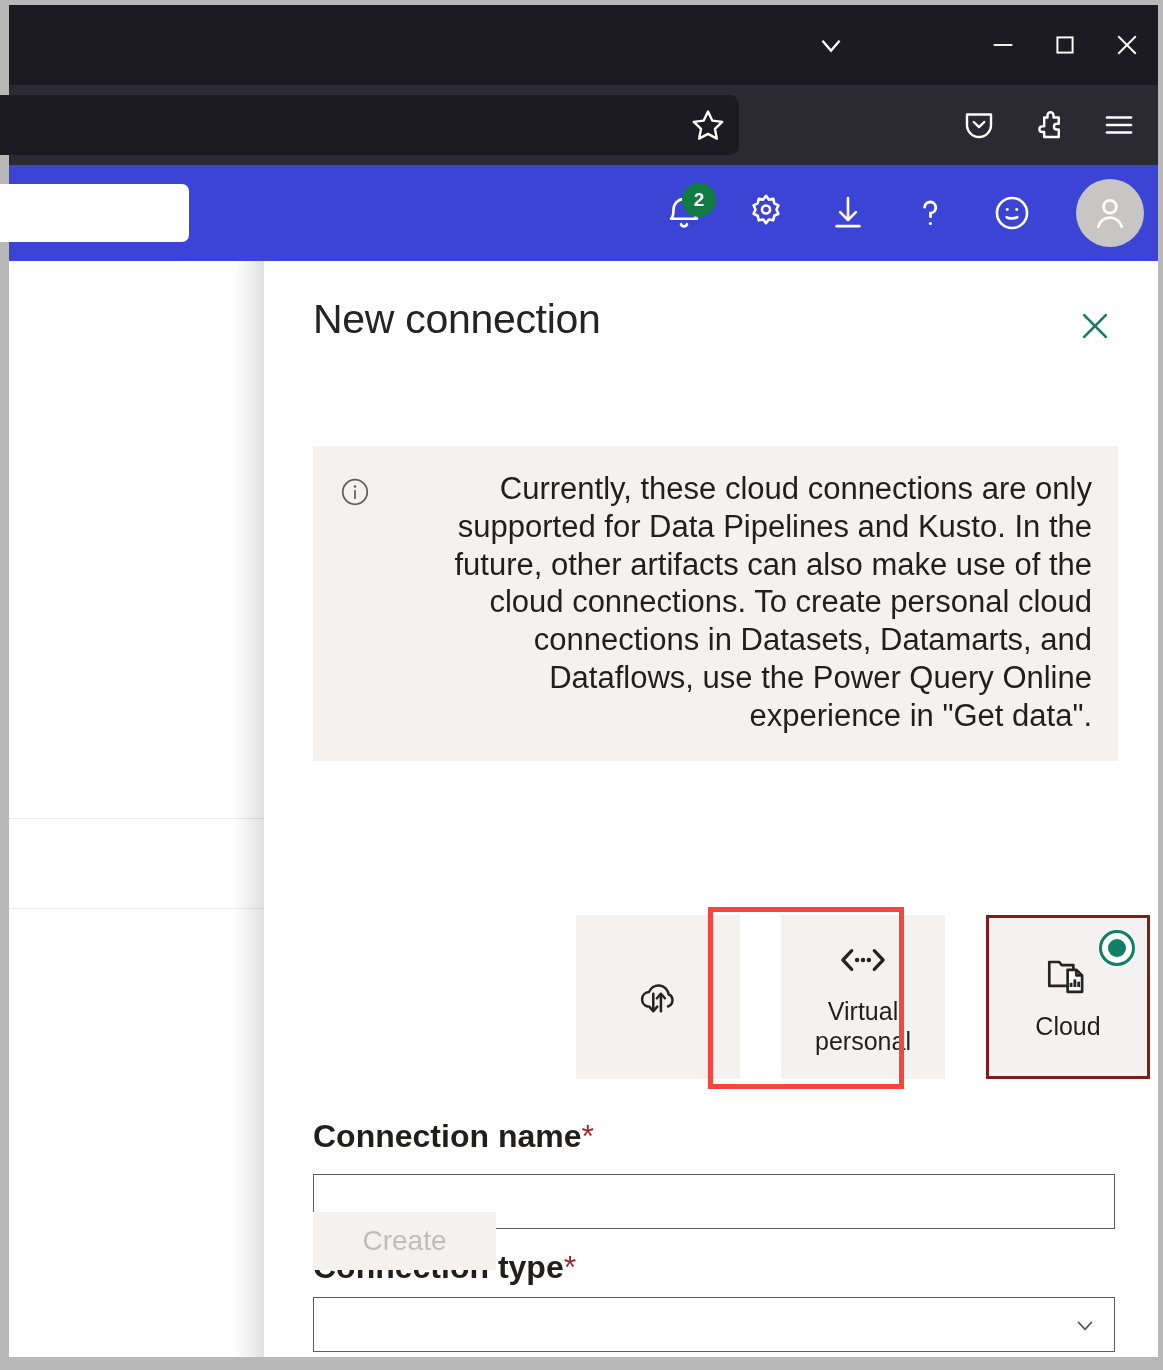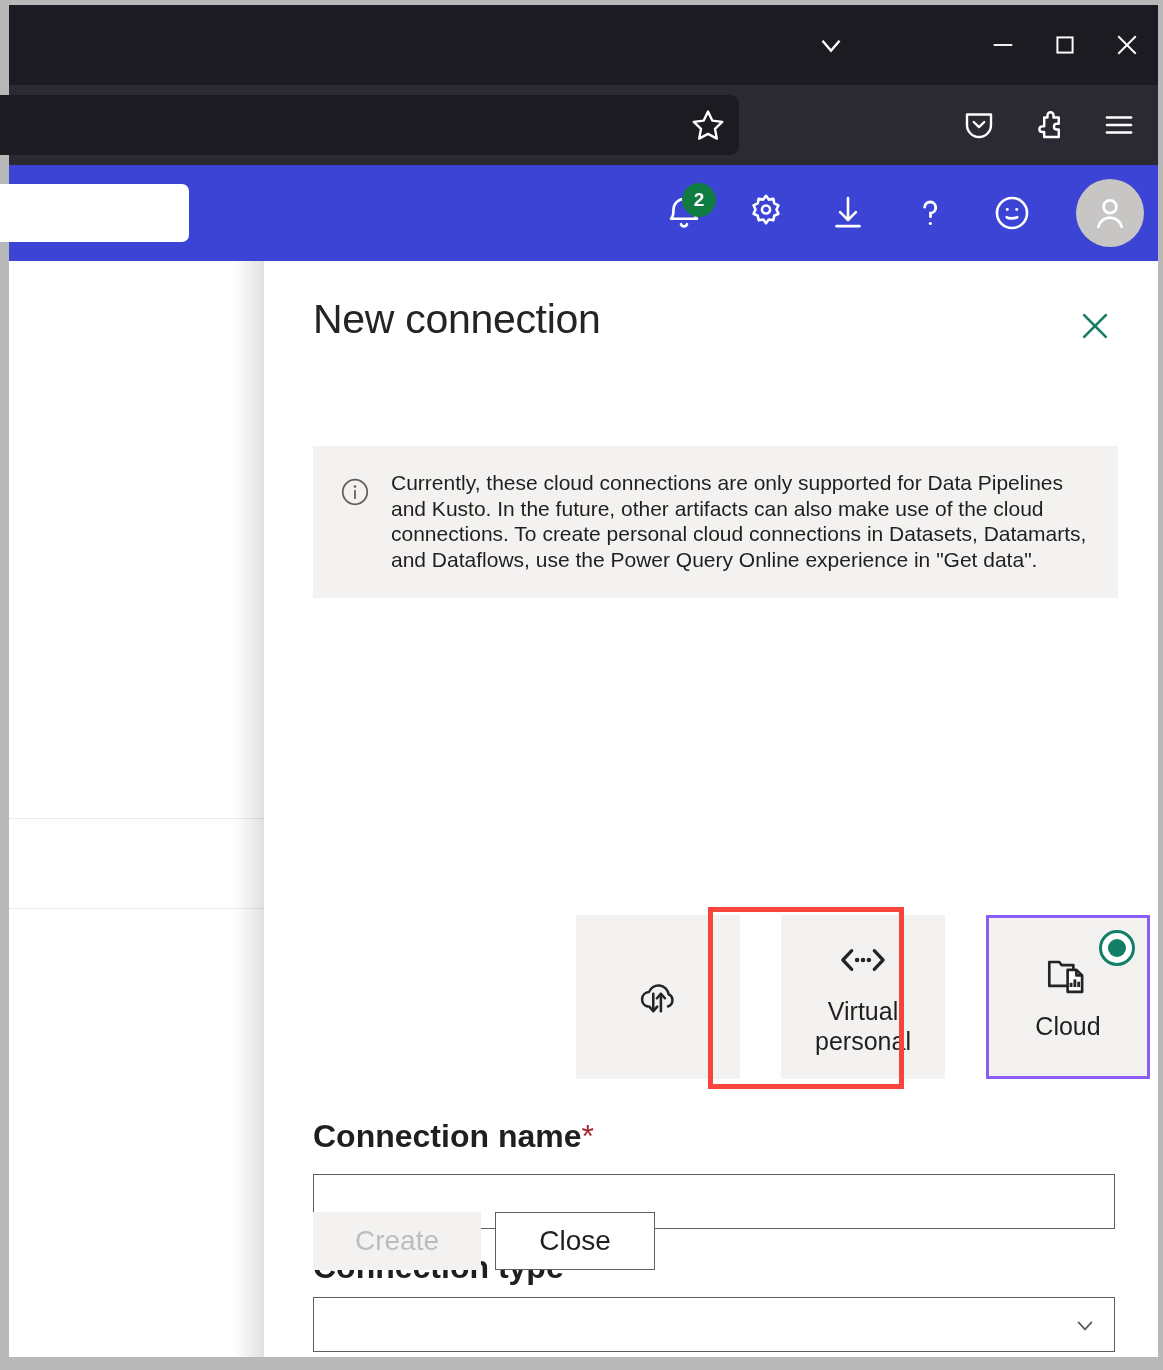--- a/index.html
+++ b/index.html
@@ -120,41 +120,41 @@
   }
 
   .info-box {
     position: absolute; left: 49px; top: 185px; width: 805px;
     background: #f3f2f1;
     padding: 24px 26px 26px 26px;
     display: flex; gap: 20px;
   }
   .info-icon { flex: 0 0 auto; padding-top: 6px; }
   .info-text {
-    font-size: 21px; line-height: 1.22; color: #201f1e;
+    font-size: 31px; line-height: 1.22; color: #201f1e; text-align: right;
   }
 
   
   .cards {
     position: absolute; left: 312px; top: 654px;
   }
   .card {
     position: absolute; top: 0;
     width: 164px; height: 164px;
     background: #f3f2f1;
     display: flex; flex-direction: column;
     align-items: center; justify-content: center;
   }
   .card-label {
     font-size: 25px; color: #201f1e; text-align: center;
     line-height: 1.2; margin-top: 14px; max-width: 130px;
   }
   .card-icon { height: 44px; display: flex; align-items: center; justify-content: center; }
   .card.selected {
-    border: 3px solid #8b5cf6;
+    border: 3px solid #7f1d1d;
   }
   .card-radio {
     position: absolute; right: 12px; top: 12px;
     width: 36px; height: 36px; border-radius: 50%;
     background: #ffffff; border: 3px solid #107f66;
     display: flex; align-items: center; justify-content: center;
   }
   .card-radio i {
     width: 18px; height: 18px; border-radius: 50%; background: #107f66;
     display: block;
@@ -186,21 +186,21 @@
     font-size: 24px; color: #201f1e;
   }
 
   
   .btn {
     position: absolute; height: 58px;
     display: flex; align-items: center; justify-content: center;
     font-size: 28px; font-family: "Liberation Sans", sans-serif;
   }
   .btn-create {
-    left: 49px; top: 951px; width: 168px;
+    left: 49px; top: 951px; width: 183px;
     background: #f3f2f1; color: #bdbdbd; border: none;
   }
   .btn-close {
     left: 231px; top: 951px; width: 160px;
     background: #ffffff; color: #201f1e;
     border: 1px solid #605e5c;
   }
 </style>
 </head>
 <body>
@@ -403,15 +403,14 @@
       <span>Connection type</span><span class="req">*</span>
     </div>
     <div class="select-box" style="left:49px; top:1036px;">
       <span></span>
       <svg width="30" height="30" viewBox="0 0 24 24" fill="none" stroke="#605e5c" stroke-width="1.4">
         <polyline points="6.5,9.5 12,15.5 17.5,9.5"></polyline>
       </svg>
     </div>
 
     <button class="btn btn-create" disabled="">Create</button>
-    <button class="btn btn-close">Close</button>
   </div>
 </div>
 
 </body></html>

